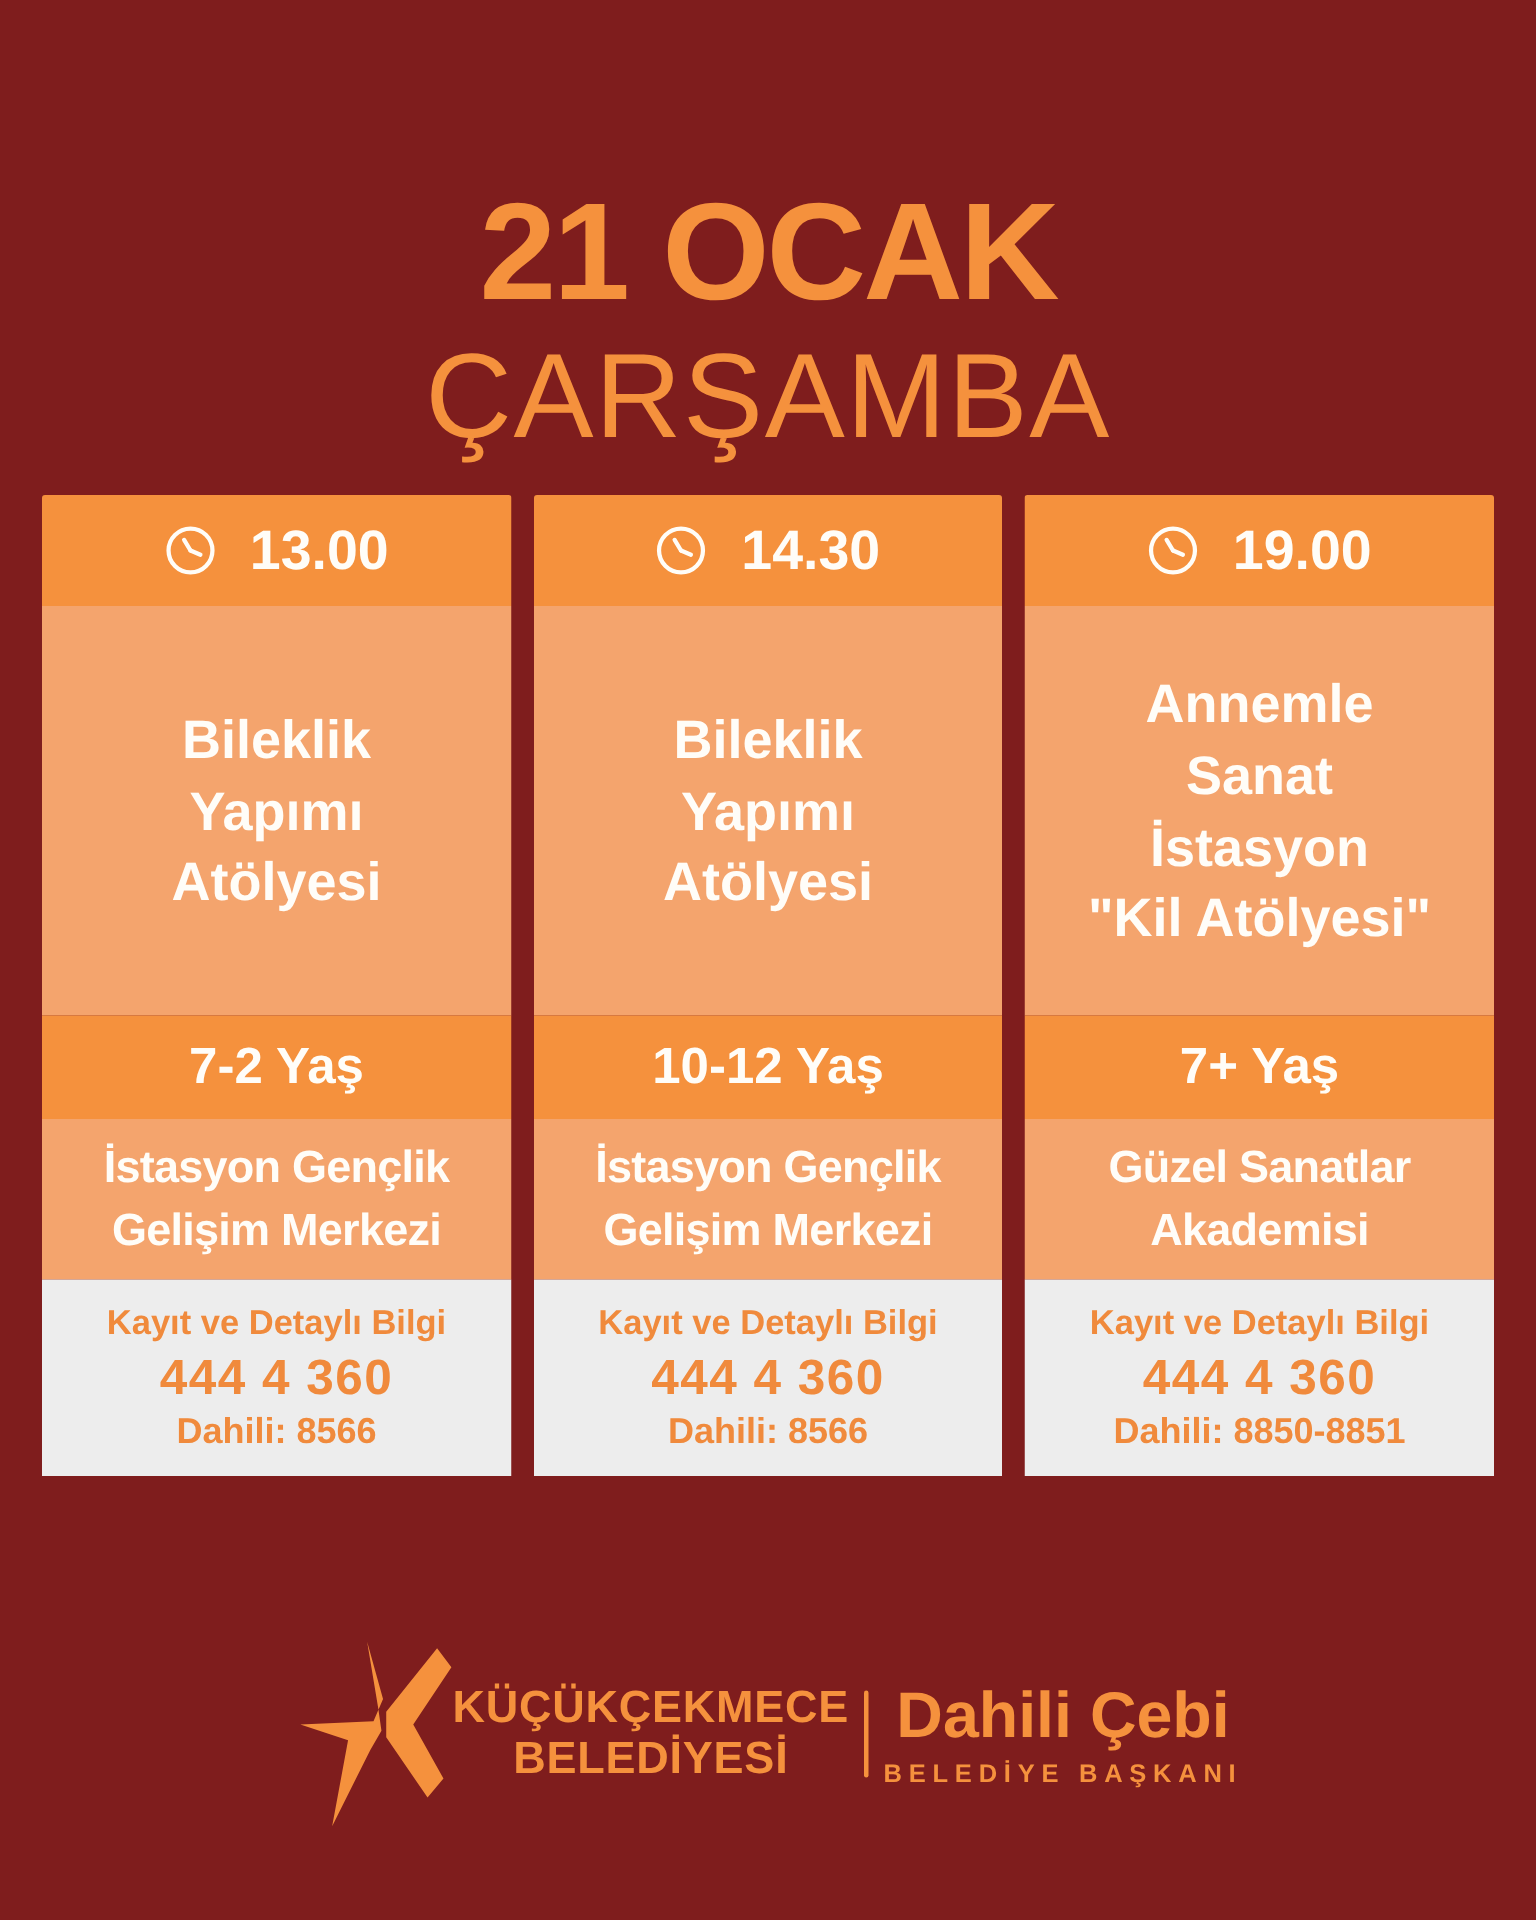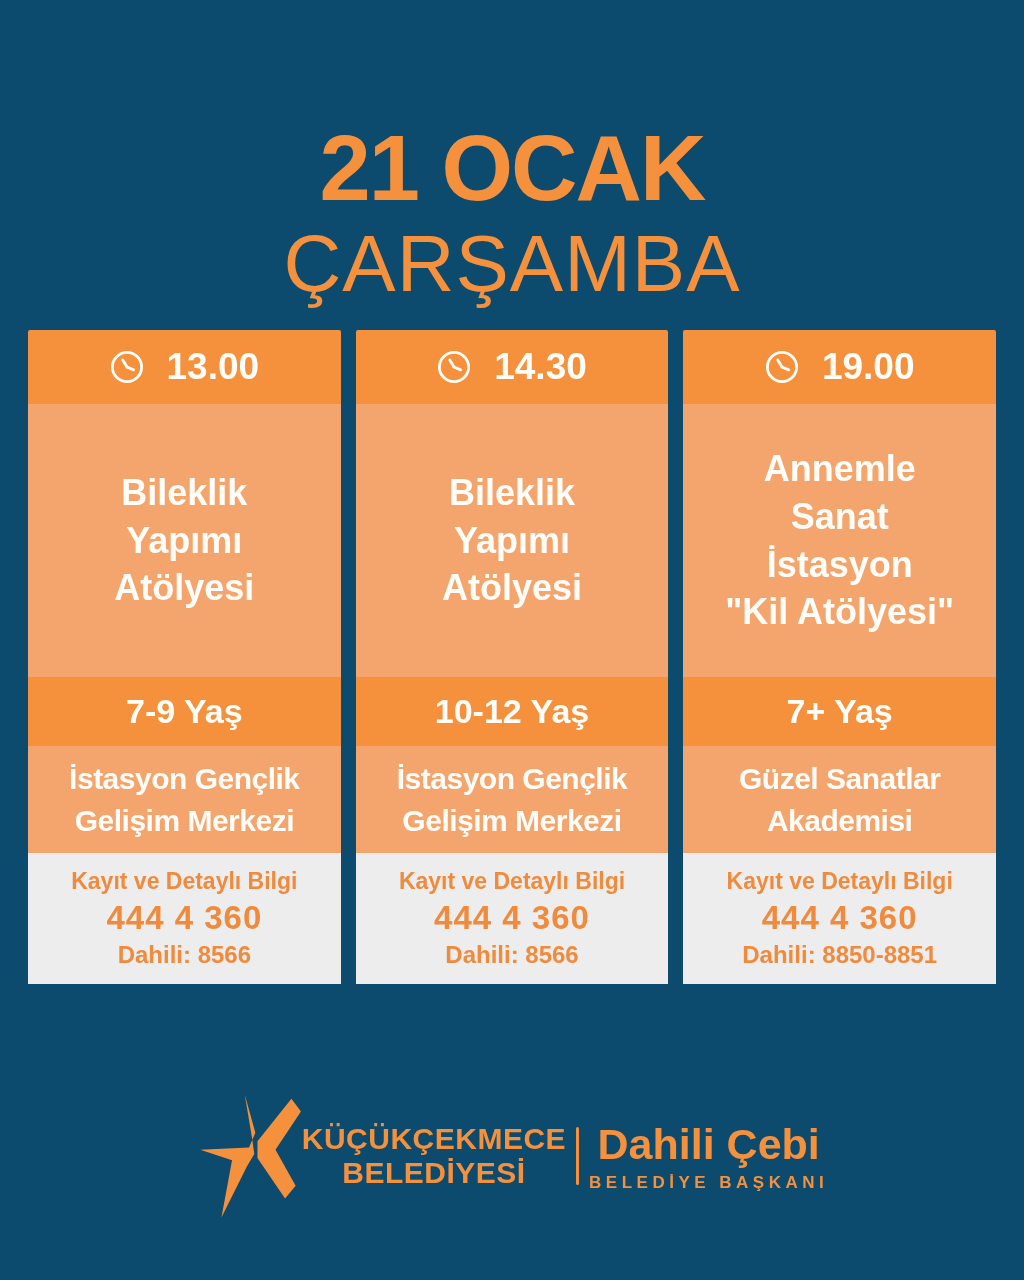--- a/index.html
+++ b/index.html
@@ -3,21 +3,21 @@
 <meta charset="utf-8">
 <style>
   * { margin: 0; padding: 0; box-sizing: border-box; }
   html, body { background: #ffffff; }
   body {
     width: 1024px; height: 1280px;
     position: relative;
     font-family: "Liberation Sans", "DejaVu Sans", sans-serif;
     overflow: hidden;
   }
-  .page { position: absolute; inset: 0; background: #0c4a6e; }
+  .page { position: absolute; inset: 0; background: #7f1d1d; }
 
   
   .title-block { position: absolute; top: 122px; left: 0; width: 100%; text-align: center; }
   .date-heading {
     font-size: 92px; line-height: 1; font-weight: 800; letter-spacing: -2px;
     color: var(--accent_dark, #F5913D);
   }
   .weekday-heading {
     font-size: 80px; line-height: 1; font-weight: 500; letter-spacing: 1px;
     margin-top: 10px;
@@ -100,21 +100,21 @@
         <svg class="clock" viewBox="0 0 36 36" fill="none" stroke="#FFFDF8" stroke-width="3" stroke-linecap="round">
           <circle cx="18" cy="18" r="15.5"></circle>
           <path d="M18 18 L13.5 10.5"></path>
           <path d="M18 18 L25 21"></path>
         </svg>
         <span>13.00</span>
       </div>
       <div class="row row-title">Bileklik
 Yapımı
 Atölyesi</div>
-      <div class="row row-age">7-9 Yaş</div>
+      <div class="row row-age">7-2 Yaş</div>
       <div class="row row-location">İstasyon Gençlik
 Gelişim Merkezi</div>
       <div class="row row-contact">
         <div class="contact-label">Kayıt ve Detaylı Bilgi</div>
         <div class="contact-phone">444 4 360</div>
         <div class="contact-ext">Dahili: 8566</div>
       </div>
     </section>
 
     <section class="card">

